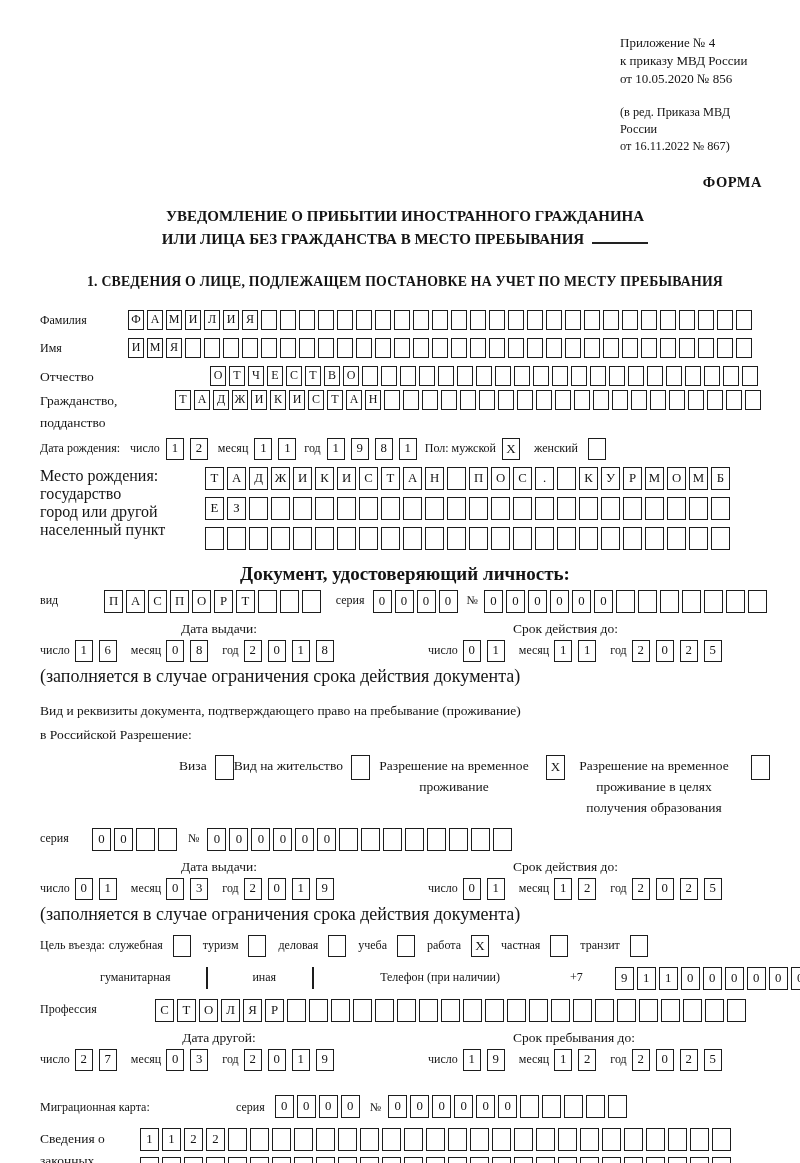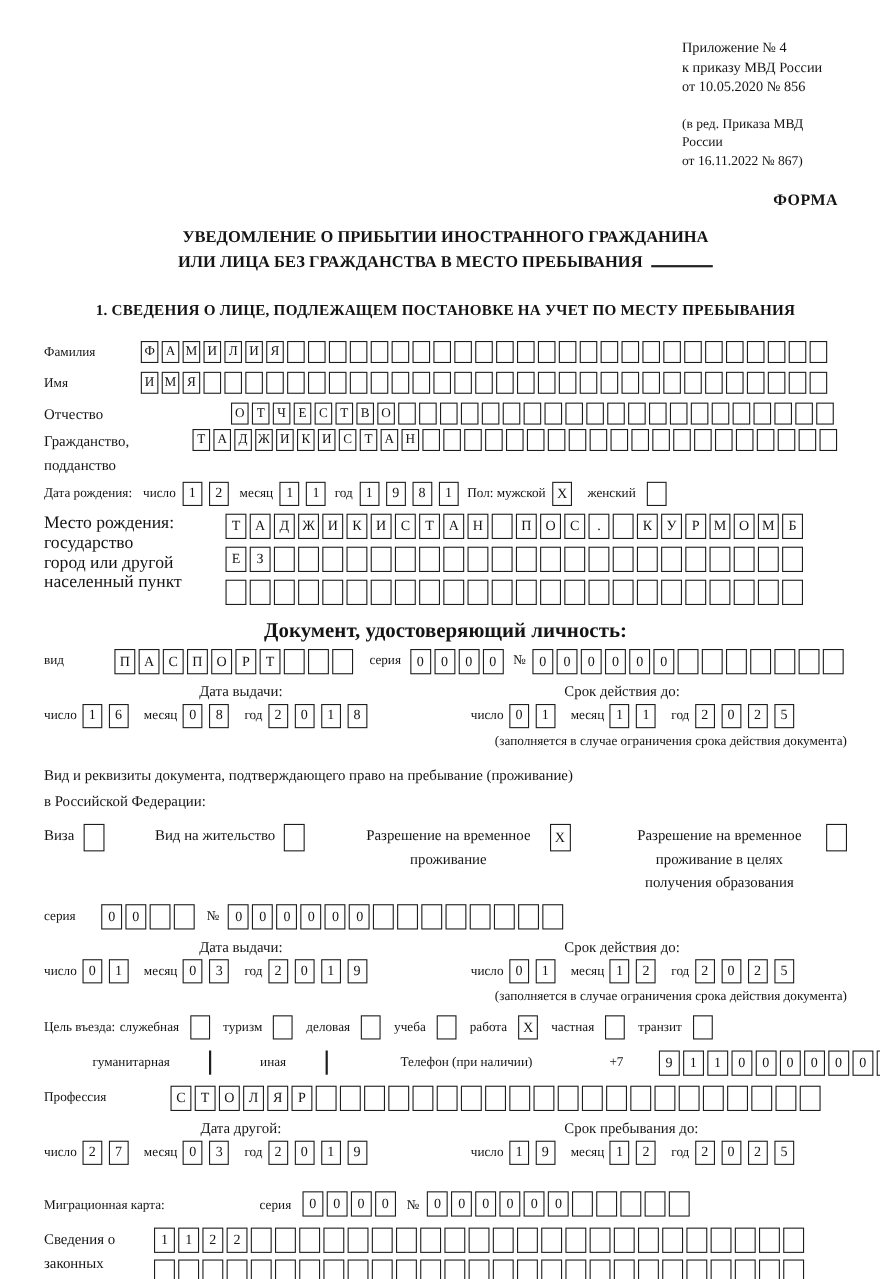--- a/index.html
+++ b/index.html
@@ -41,36 +41,36 @@
   .center-bold{text-align:center;font-weight:bold;font-size:19px;margin-top:6px;}
 
   
   .dates-grid{display:grid;grid-template-columns:358px 1fr;margin-top:8px;}
   .date-head{text-align:center;font-size:13.5px;}
   .date-head.dh-right{text-align:left;padding-left:115px;}
   .dateline{display:flex;align-items:flex-start;margin-top:3px;}
   .dateline .f-lbl{margin-right:5px;}
   .dateline .cells{margin-right:8px;}
   .dl-right{padding-left:30px;}
-  .note-row{grid-column:1/3;text-align:right;font-size:12px;margin-top:4px;}
+  .note-row{grid-column:1/3;font-size:18px;margin-top:4px;}
 
   
   .intro{font-size:13.5px;margin-top:12px;line-height:1.75;}
-  .permit-row{display:flex;justify-content:space-between;margin-top:8px;}
+  .permit-row{display:flex;justify-content:flex-end;margin-top:8px;}
   .permit-item{display:flex;align-items:flex-start;}
   .permit-text{font-size:13.5px;line-height:21px;margin-right:8px;white-space:nowrap;}
   .permit-text.multi{white-space:normal;text-align:center;}
   .w170{width:168px;}
   .w178{width:178px;}
 
   
   .purpose-row{display:flex;align-items:flex-start;margin-top:10px;}
   .purpose-row .f-lbl{margin-right:4px;}
   .purpose-row .cbx-s{margin-right:12px;}
-  .indent60{margin-left:44px;gap:26px;}
+  .indent60{margin-left:60px;gap:26px;}
 
   
   .legal-block{display:flex;margin-top:10px;}
   .legal-labels{width:100px;flex:none;}
   .legal-rows .cells{display:block;margin-bottom:6px;}
 </style>
 </head>
 <body>
 
 <div class="page">
@@ -175,21 +175,21 @@
       <span class="f-lbl">месяц</span>
       <span class="cells"><span class="cell cdate">1</span><span class="cell cdate">1</span></span>
       <span class="f-lbl">год</span>
       <span class="cells"><span class="cell cdate">2</span><span class="cell cdate">0</span><span class="cell cdate">2</span><span class="cell cdate">5</span></span>
     </div>
     <div class="note-row">(заполняется в случае ограничения срока действия документа)</div>
   </div>
 
   <div class="intro">
     <div>Вид и реквизиты документа, подтверждающего право на пребывание (проживание)</div>
-    <div>в Российской Федерации:</div>
+    <div>в Российской Разрешение:</div>
   </div>
 
   <div class="permit-row">
     <div class="permit-item">
       <span class="permit-text">Виза</span>
       <span class="cbx"></span>
     </div>
     <div class="permit-item">
       <span class="permit-text">Вид на жительство</span>
       <span class="cbx"></span>

